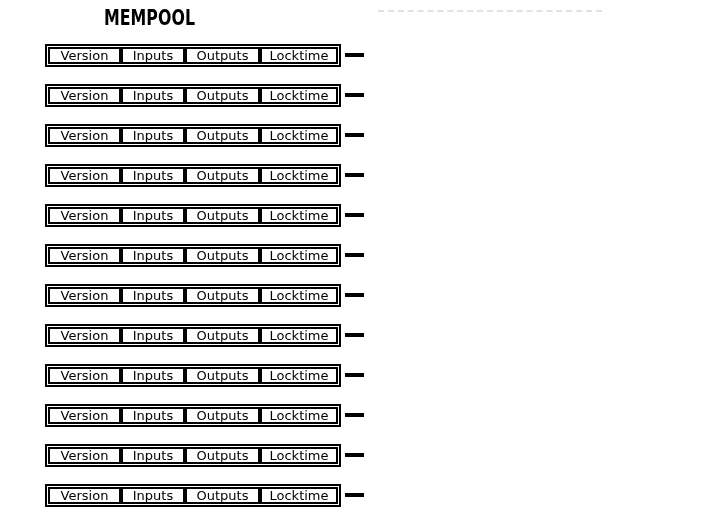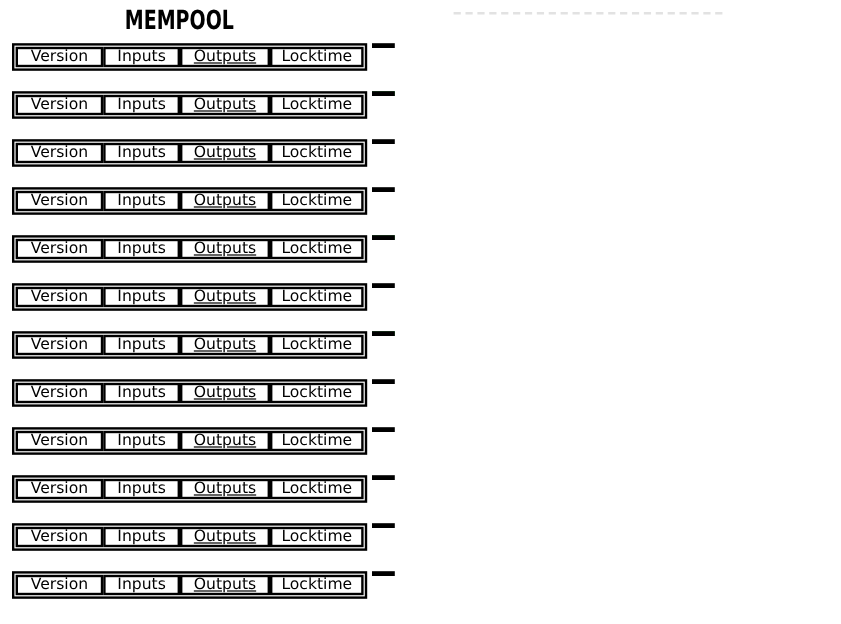--- a/index.html
+++ b/index.html
@@ -37,22 +37,23 @@
   .rows {
     position: absolute;
     left: 10px;
     top: 36px;
     display: flex;
     flex-direction: column;
     gap: 2px;
   }
   .tx-row {
     display: flex;
-    align-items: flex-start;
+    align-items: center;
     height: 38px;
+    margin-left: 35px;
   }
   .tx-boxes {
     width: 296px;
     box-sizing: border-box;
     border: 2px solid #000000;
     padding: 1px;
     display: flex;
     background: #ffffff;
   }
   .cell {
@@ -61,21 +62,21 @@
     background: #ffffff;
     display: flex;
     align-items: center;
     justify-content: center;
     font-size: 13px;
     line-height: 1;
     white-space: nowrap;
   }
   .cell:nth-child(1) { width: 73px; }
   .cell:nth-child(2) { width: 64px; }
-  .cell:nth-child(3) { width: 75px; text-decoration: underline; }
+  .cell:nth-child(3) { width: 75px; }
   .cell:nth-child(4) { width: 78px; }
   .indicator {
     margin-left: 4px;
     width: 19px;
     box-sizing: border-box;
     border: 2px solid #000000;
     background: #ffffff;
   }
   .indicator.green {
     background: var(--indicator-green, #3ab54a);

